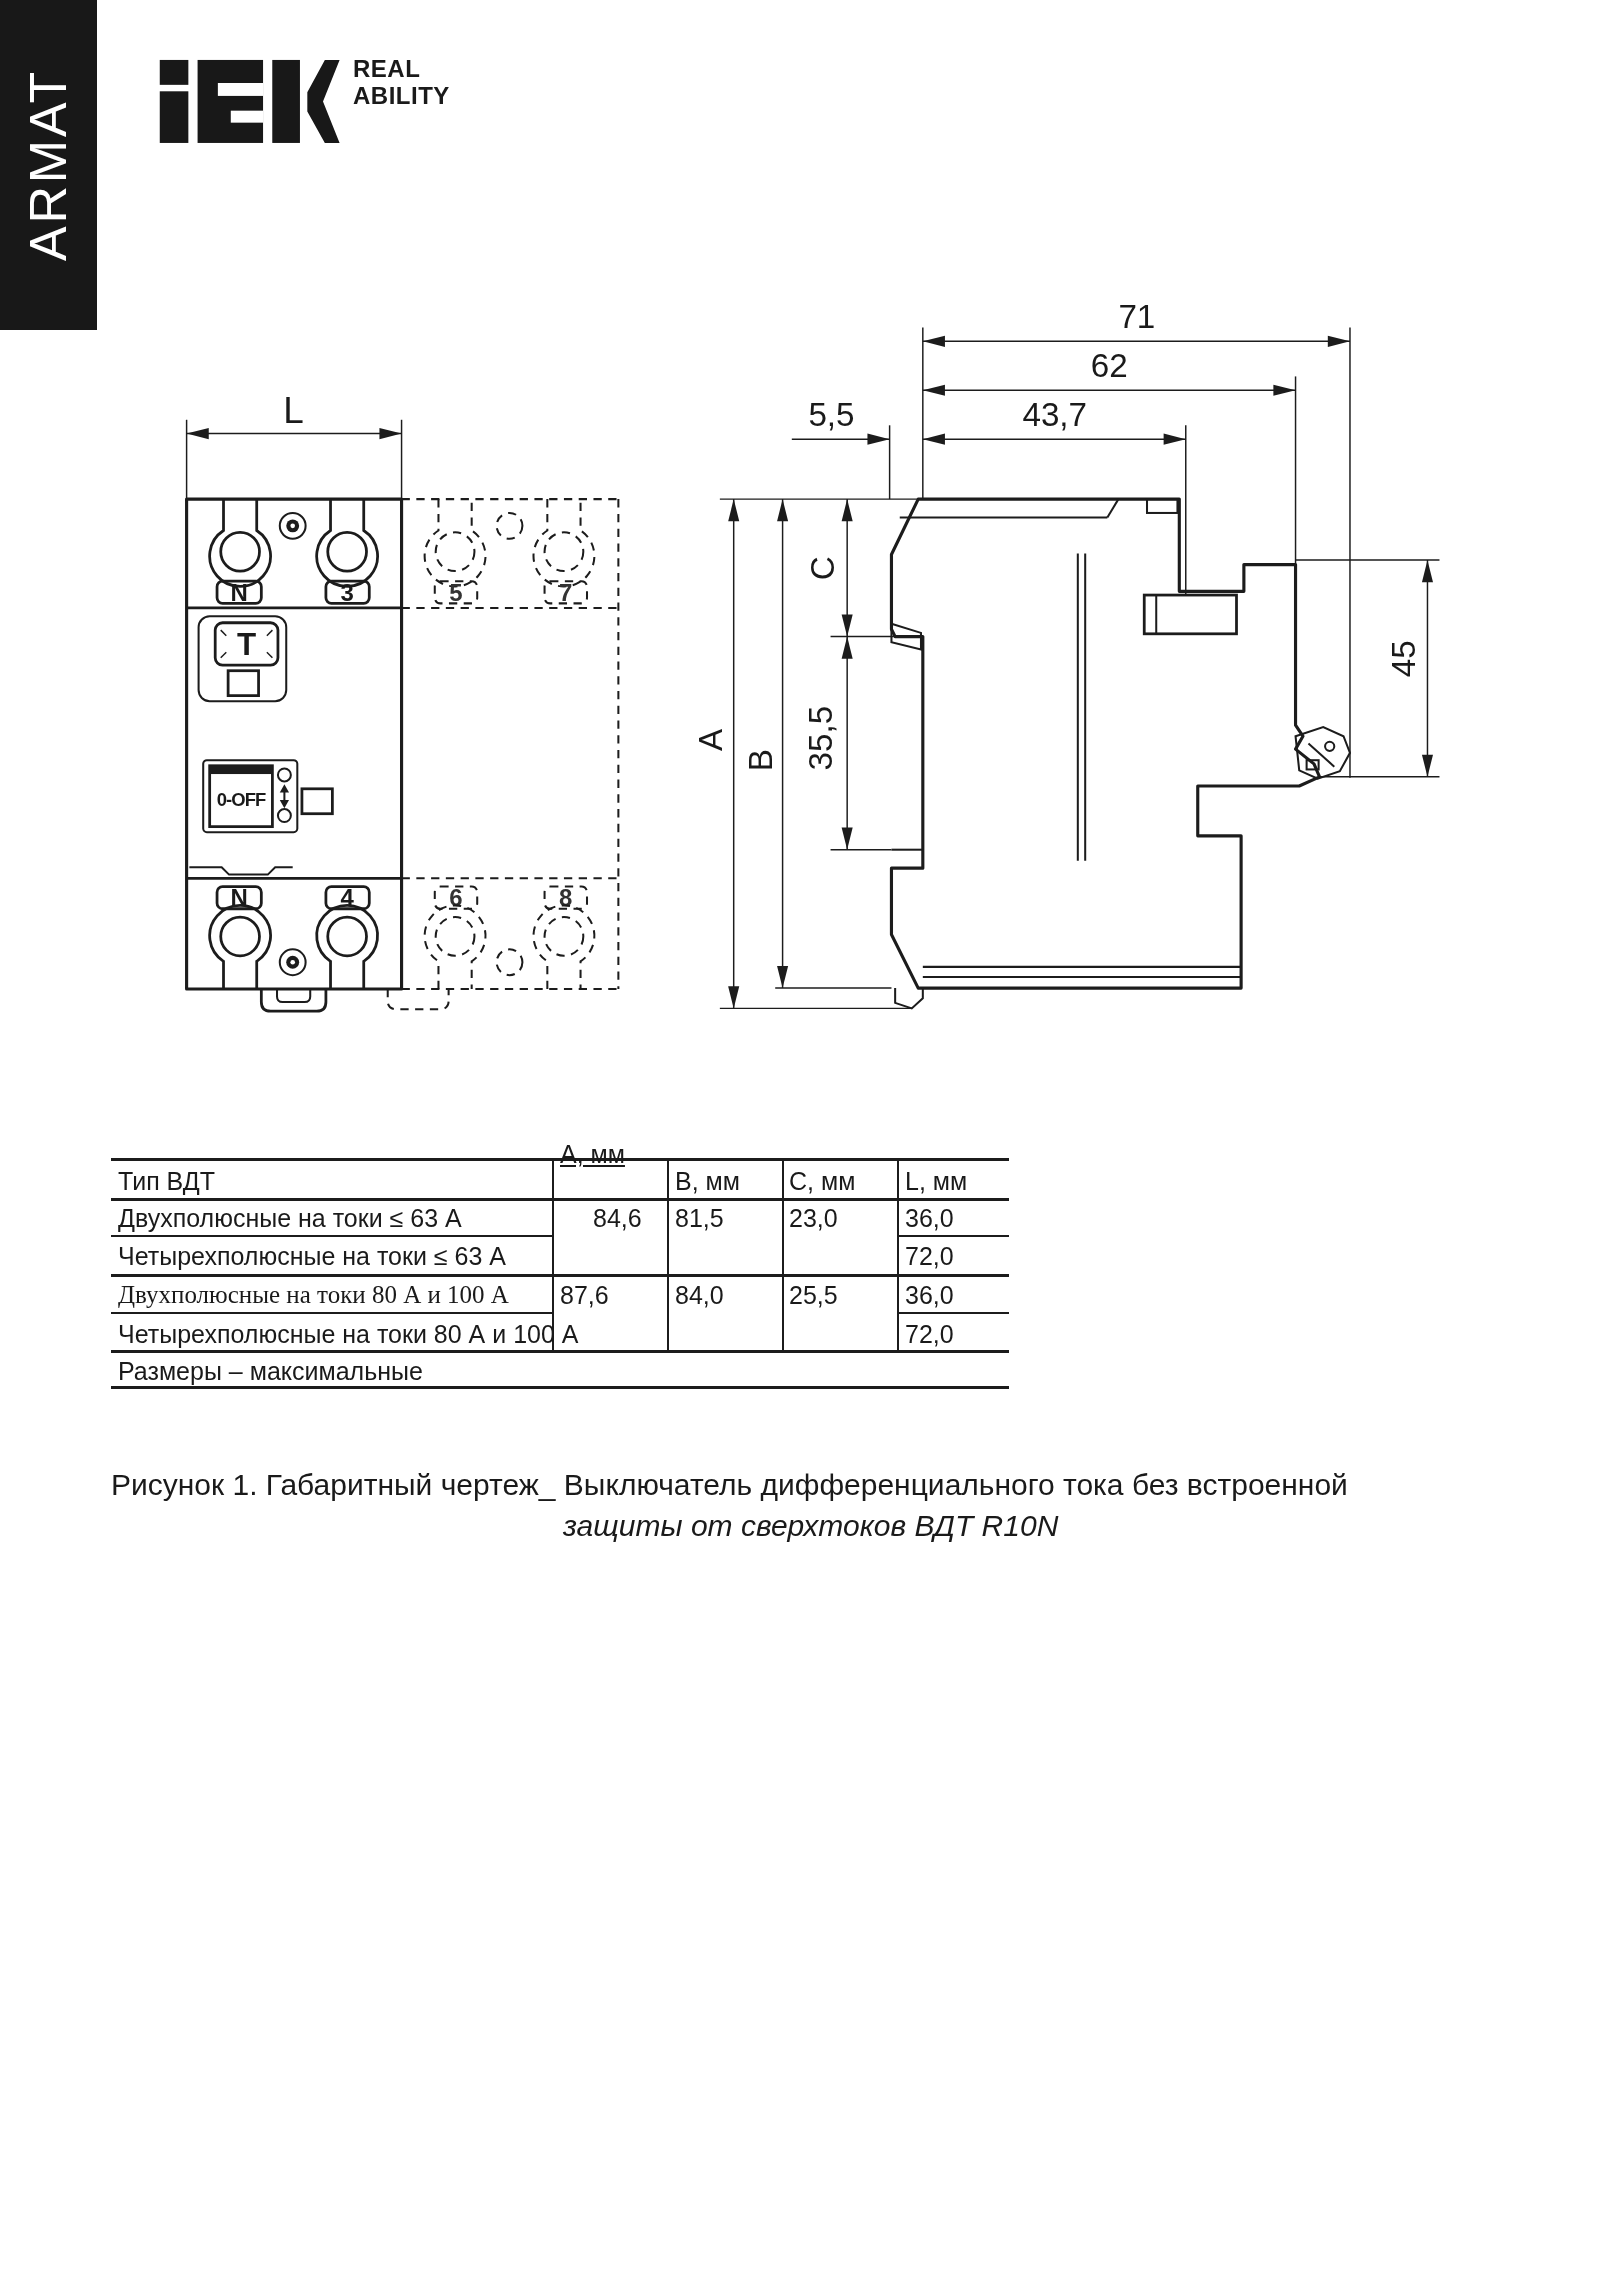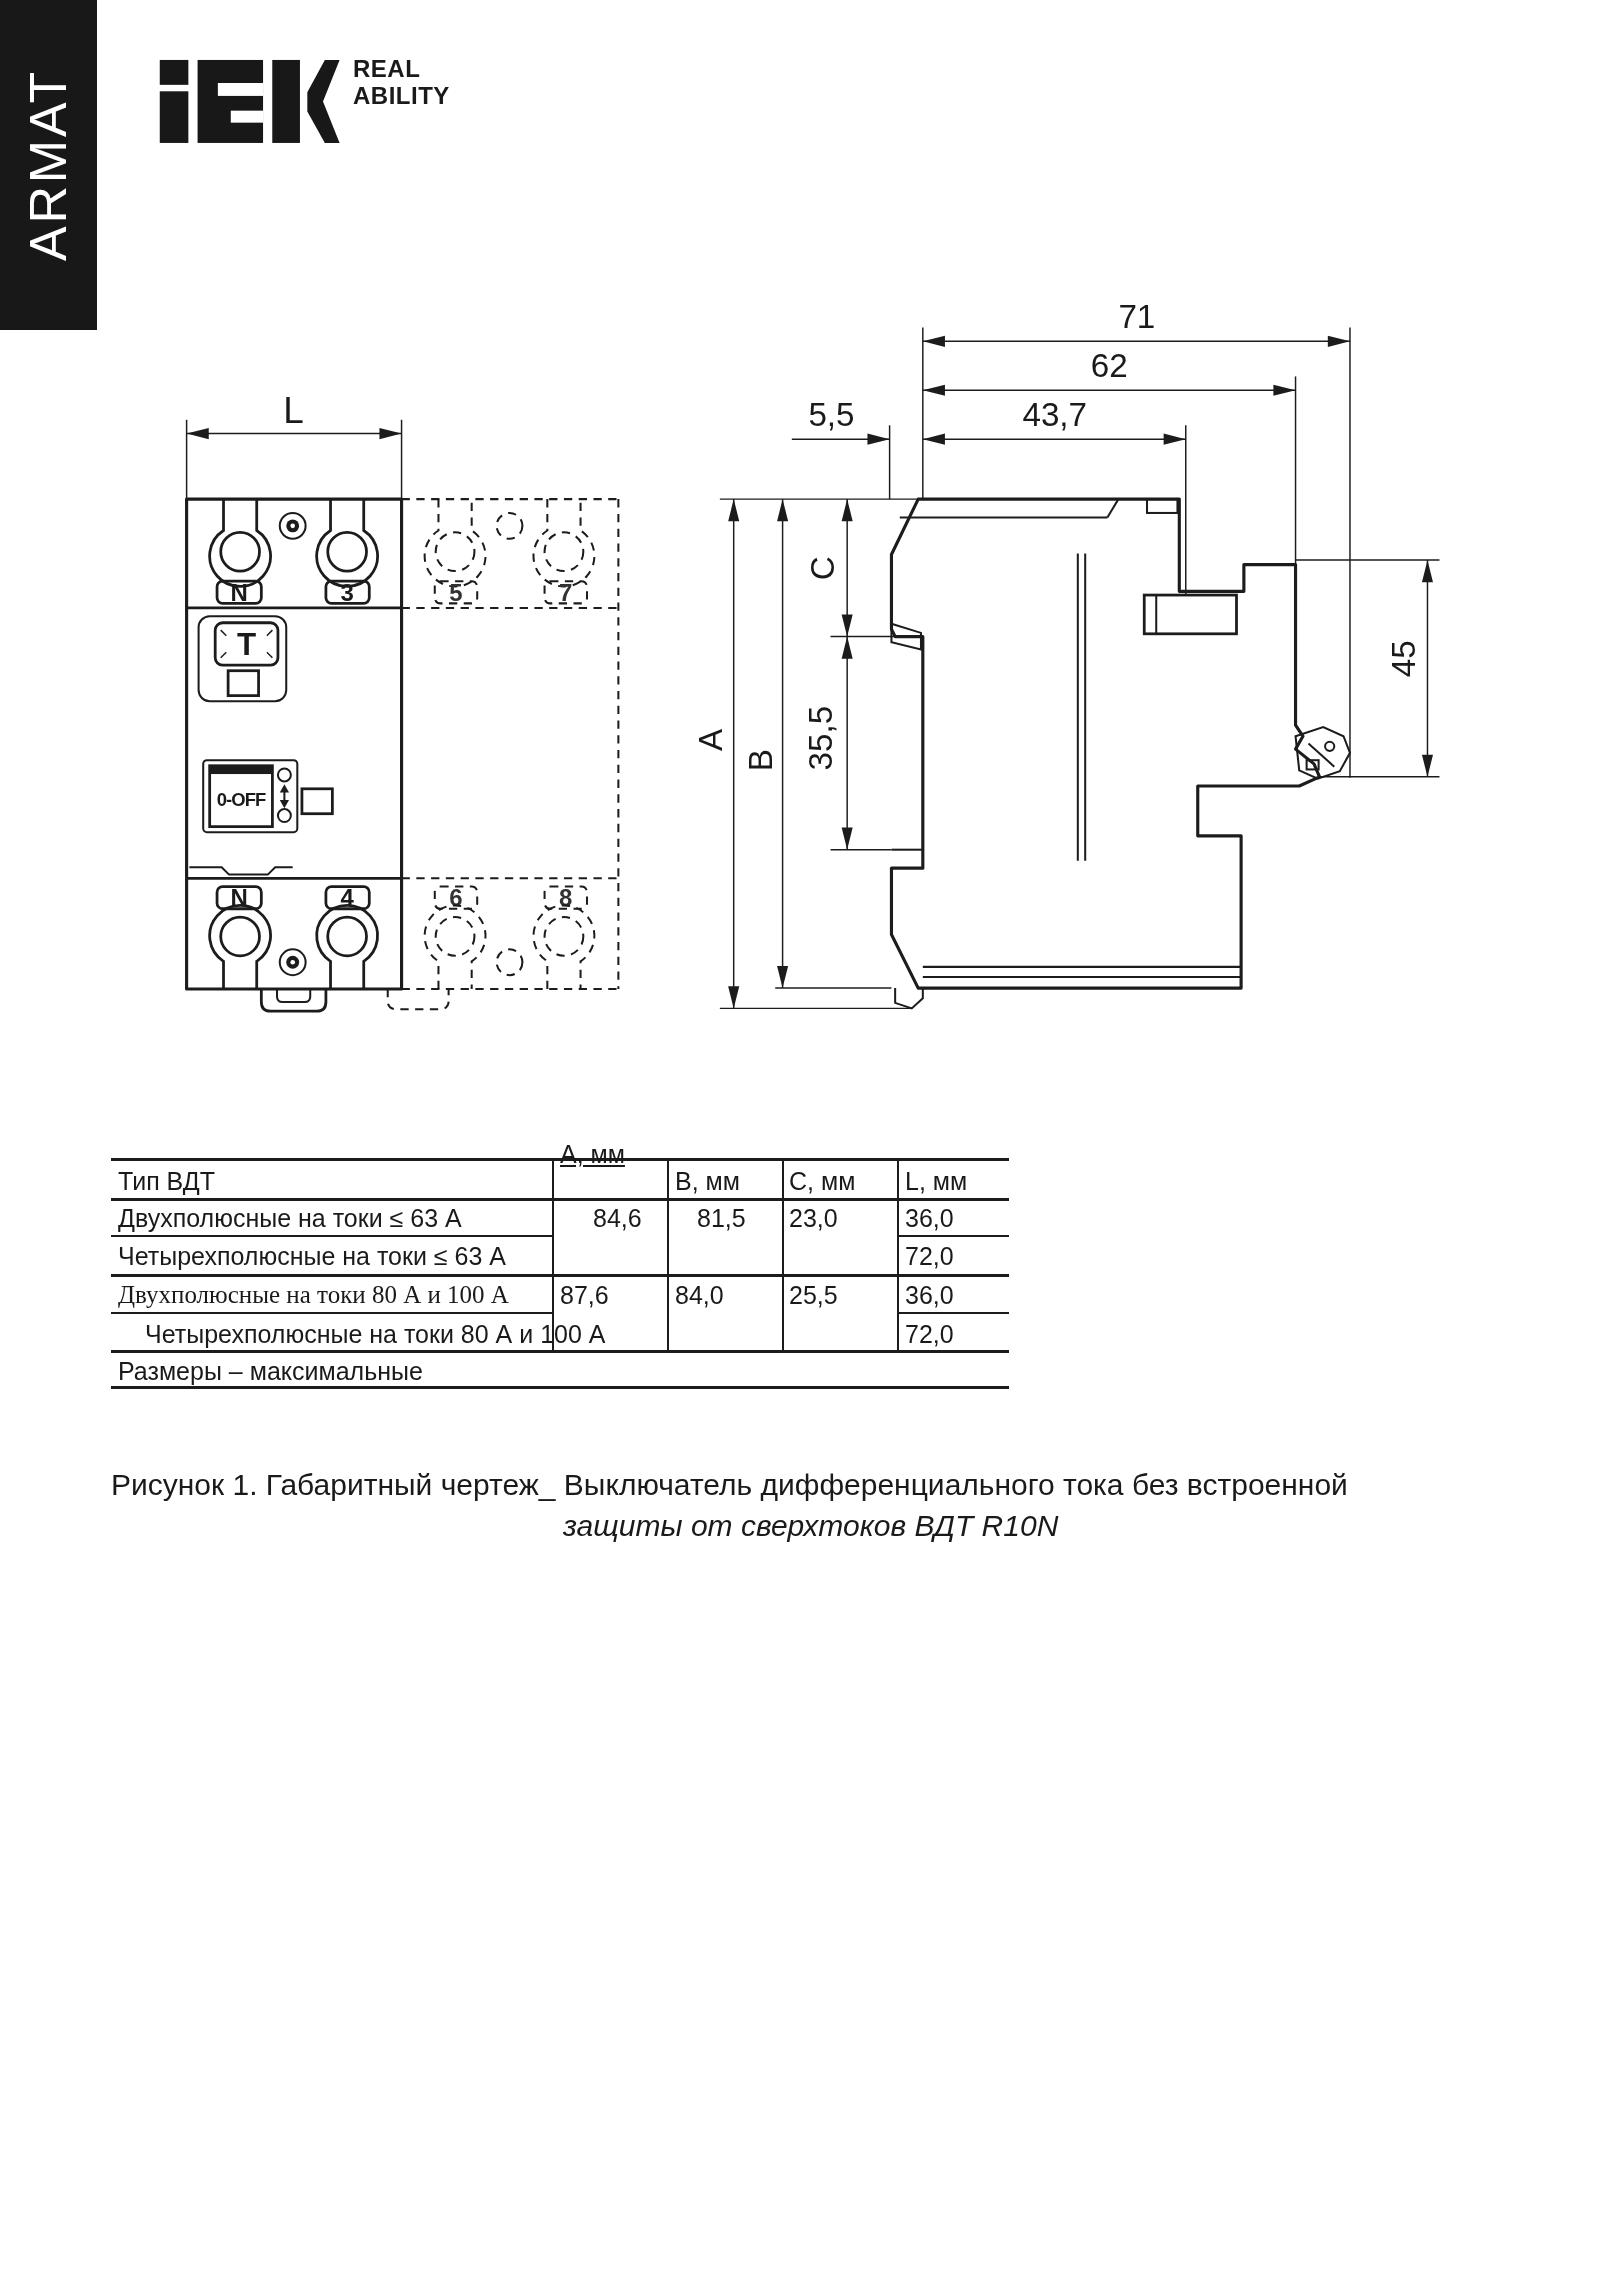--- a/index.html
+++ b/index.html
@@ -297,34 +297,34 @@
     <div class="tline" style="left:897px;top:1158px;width:1.8px;height:194px;"></div>
 
     <div class="tcell" style="left:118px;top:1167px;">Тип ВДТ</div>
     <div class="tcell" style="left:560px;top:1140px;text-decoration:underline;">A, мм</div>
     <div class="tcell" style="left:675px;top:1167px;">B, мм</div>
     <div class="tcell" style="left:789px;top:1167px;">C, мм</div>
     <div class="tcell" style="left:905px;top:1167px;">L, мм</div>
 
     <div class="tcell" style="left:118px;top:1204px;">Двухполюсные на токи ≤ 63 А</div>
     <div class="tcell" style="left:593px;top:1204px;">84,6</div>
-    <div class="tcell" style="left:697px;top:1204px;">81,5</div>
+    <div class="tcell" style="left:675px;top:1204px;">81,5</div>
     <div class="tcell" style="left:789px;top:1204px;">23,0</div>
     <div class="tcell" style="left:905px;top:1204px;">36,0</div>
 
     <div class="tcell" style="left:118px;top:1242px;">Четырехполюсные на токи ≤ 63 А</div>
     <div class="tcell" style="left:905px;top:1242px;">72,0</div>
 
     <div class="tcell" style="left:118px;top:1281px;font-family:Liberation Serif, serif;">Двухполюсные на токи 80 А и 100 А</div>
     <div class="tcell" style="left:560px;top:1281px;">87,6</div>
     <div class="tcell" style="left:675px;top:1281px;">84,0</div>
     <div class="tcell" style="left:789px;top:1281px;">25,5</div>
     <div class="tcell" style="left:905px;top:1281px;">36,0</div>
 
-    <div class="tcell" style="left:118px;top:1320px;margin-left:27px;">Четырехполюсные на токи 80 А и 100 А</div>
+    <div class="tcell" style="left:118px;top:1320px;">Четырехполюсные на токи 80 А и 100 А</div>
     <div class="tcell" style="left:905px;top:1320px;">72,0</div>
 
     <div class="tcell" style="left:118px;top:1357px;">Размеры – максимальные</div>
   </div>
 
   <div class="cap1">Рисунок 1. Габаритный чертеж_ Выключатель дифференциального тока без встроенной</div>
   <div class="cap2">защиты от сверхтоков ВДТ R10N</div>
 
 </div>
 

